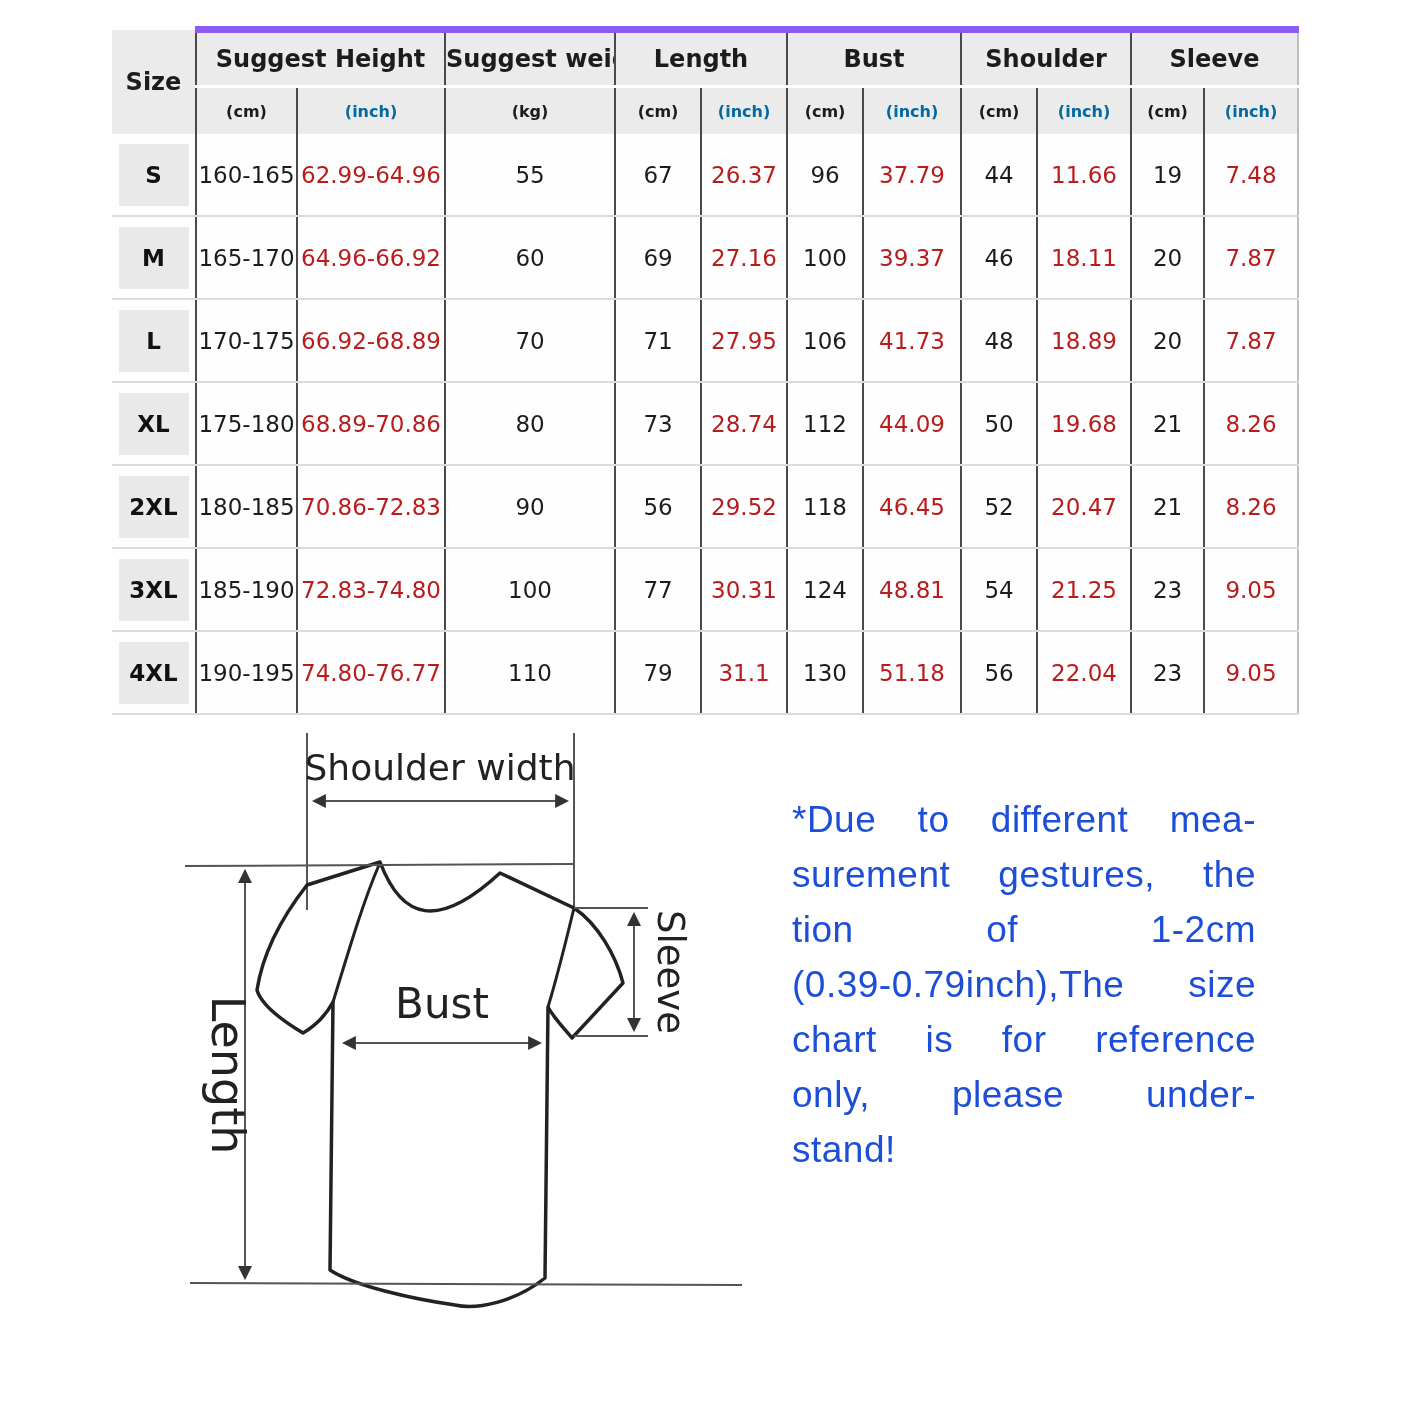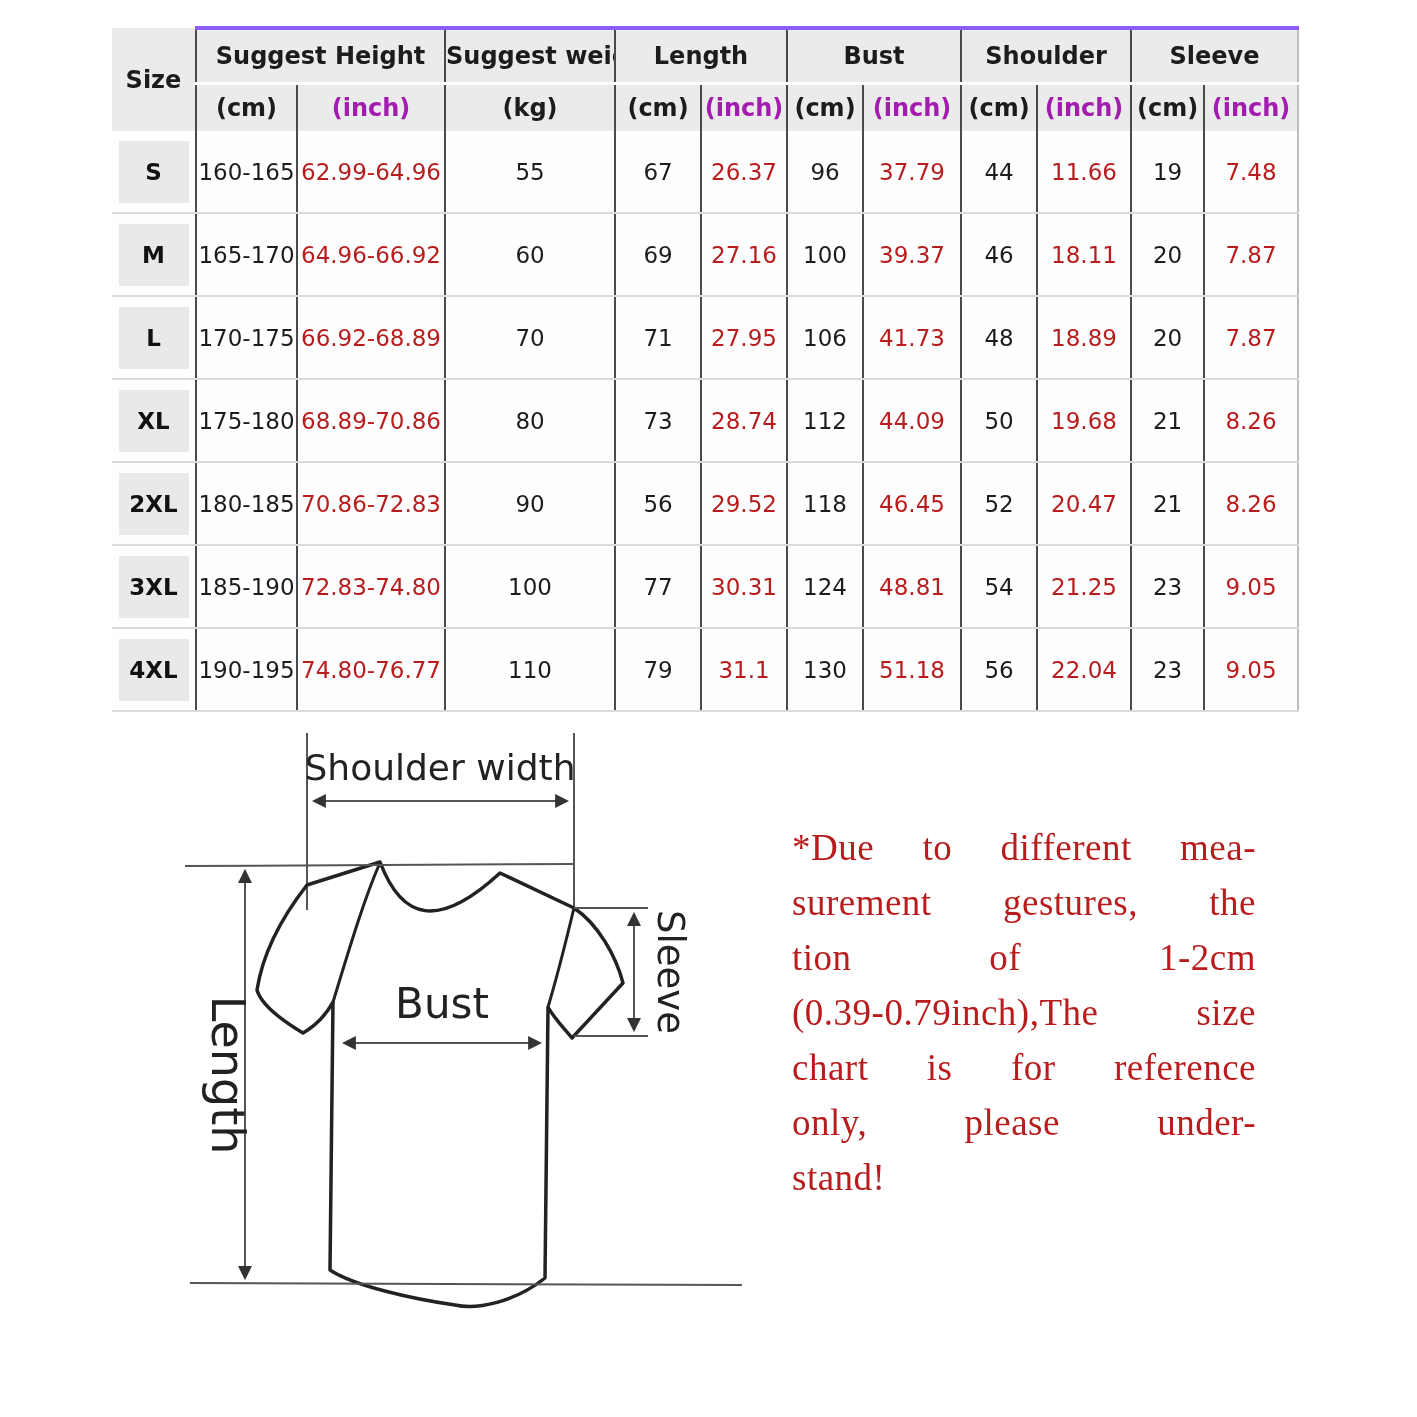--- a/index.html
+++ b/index.html
@@ -13,50 +13,50 @@
   .size-table{
     position:absolute;left:112px;top:26px;width:1186px;
     border-collapse:collapse;table-layout:fixed;
   }
   .size-table th,.size-table td{
     padding:0;text-align:center;vertical-align:middle;white-space:nowrap;
     overflow:hidden;
   }
   .size-table thead th{background:#ebebeb;font-weight:bold;}
   .group-row th{height:52px;font-size:24px;}
-  .unit-row th{height:46px;font-size:24px;}
-  .group-row th:not(.size-head){border-top:4px solid #8b5cf6;border-bottom:3px solid #ffffff;}
+  .unit-row th{height:46px;font-size:16px;}
+  .group-row th:not(.size-head){border-top:7px solid #8b5cf6;border-bottom:3px solid #ffffff;}
   
   .vline{border-left:2px solid #4a4a4a;}
   .size-table thead th:last-child,
   .size-table tbody td:last-child{border-right:2px solid #bdbdbd;}
   
   .size-table tbody td{
     height:81px;font-size:23px;border-bottom:2px solid #dcdcdc;background:#fefefe;
   }
-  .inch-h{color:#a21caf;}
+  .inch-h{color:#0369a1;}
   .inch-v{color:#b91c1c;}
   .size-cell .size-chip{
     display:flex;align-items:center;justify-content:center;
     width:70px;height:62px;margin:0 auto;background:#e9e9e9;
     font-weight:bold;font-size:23px;color:#111;
   }
 
   
   .diagram-svg{position:absolute;left:130px;top:718px;width:660px;height:645px;}
   .measure{stroke:#555555;stroke-width:2;fill:none;}
   .shirt{stroke:#222222;stroke-width:3.5;fill:none;stroke-linejoin:round;}
   .seam{stroke:#222222;stroke-width:3;fill:none;}
   .dlabel{fill:#222222;font-family:"DejaVu Sans",sans-serif;}
 
   
   .disclaimer{
-    position:absolute;left:792px;top:820px;width:464px;
-    font-family:Liberation Serif, serif;font-size:37px;line-height:55px;
-    color:#b91c1c;letter-spacing:0.5px;
+    position:absolute;left:792px;top:792px;width:464px;
+    font-family:Liberation Sans, sans-serif;font-size:37px;line-height:55px;
+    color:#1d4ed8;letter-spacing:0.5px;
   }
   .disc-line{text-align:justify;text-align-last:justify;}
   .disc-line:last-child{text-align:center;text-align-last:left;}
 </style>
 </head>
 <body>
 
 <main>
 
   <table class="size-table">

